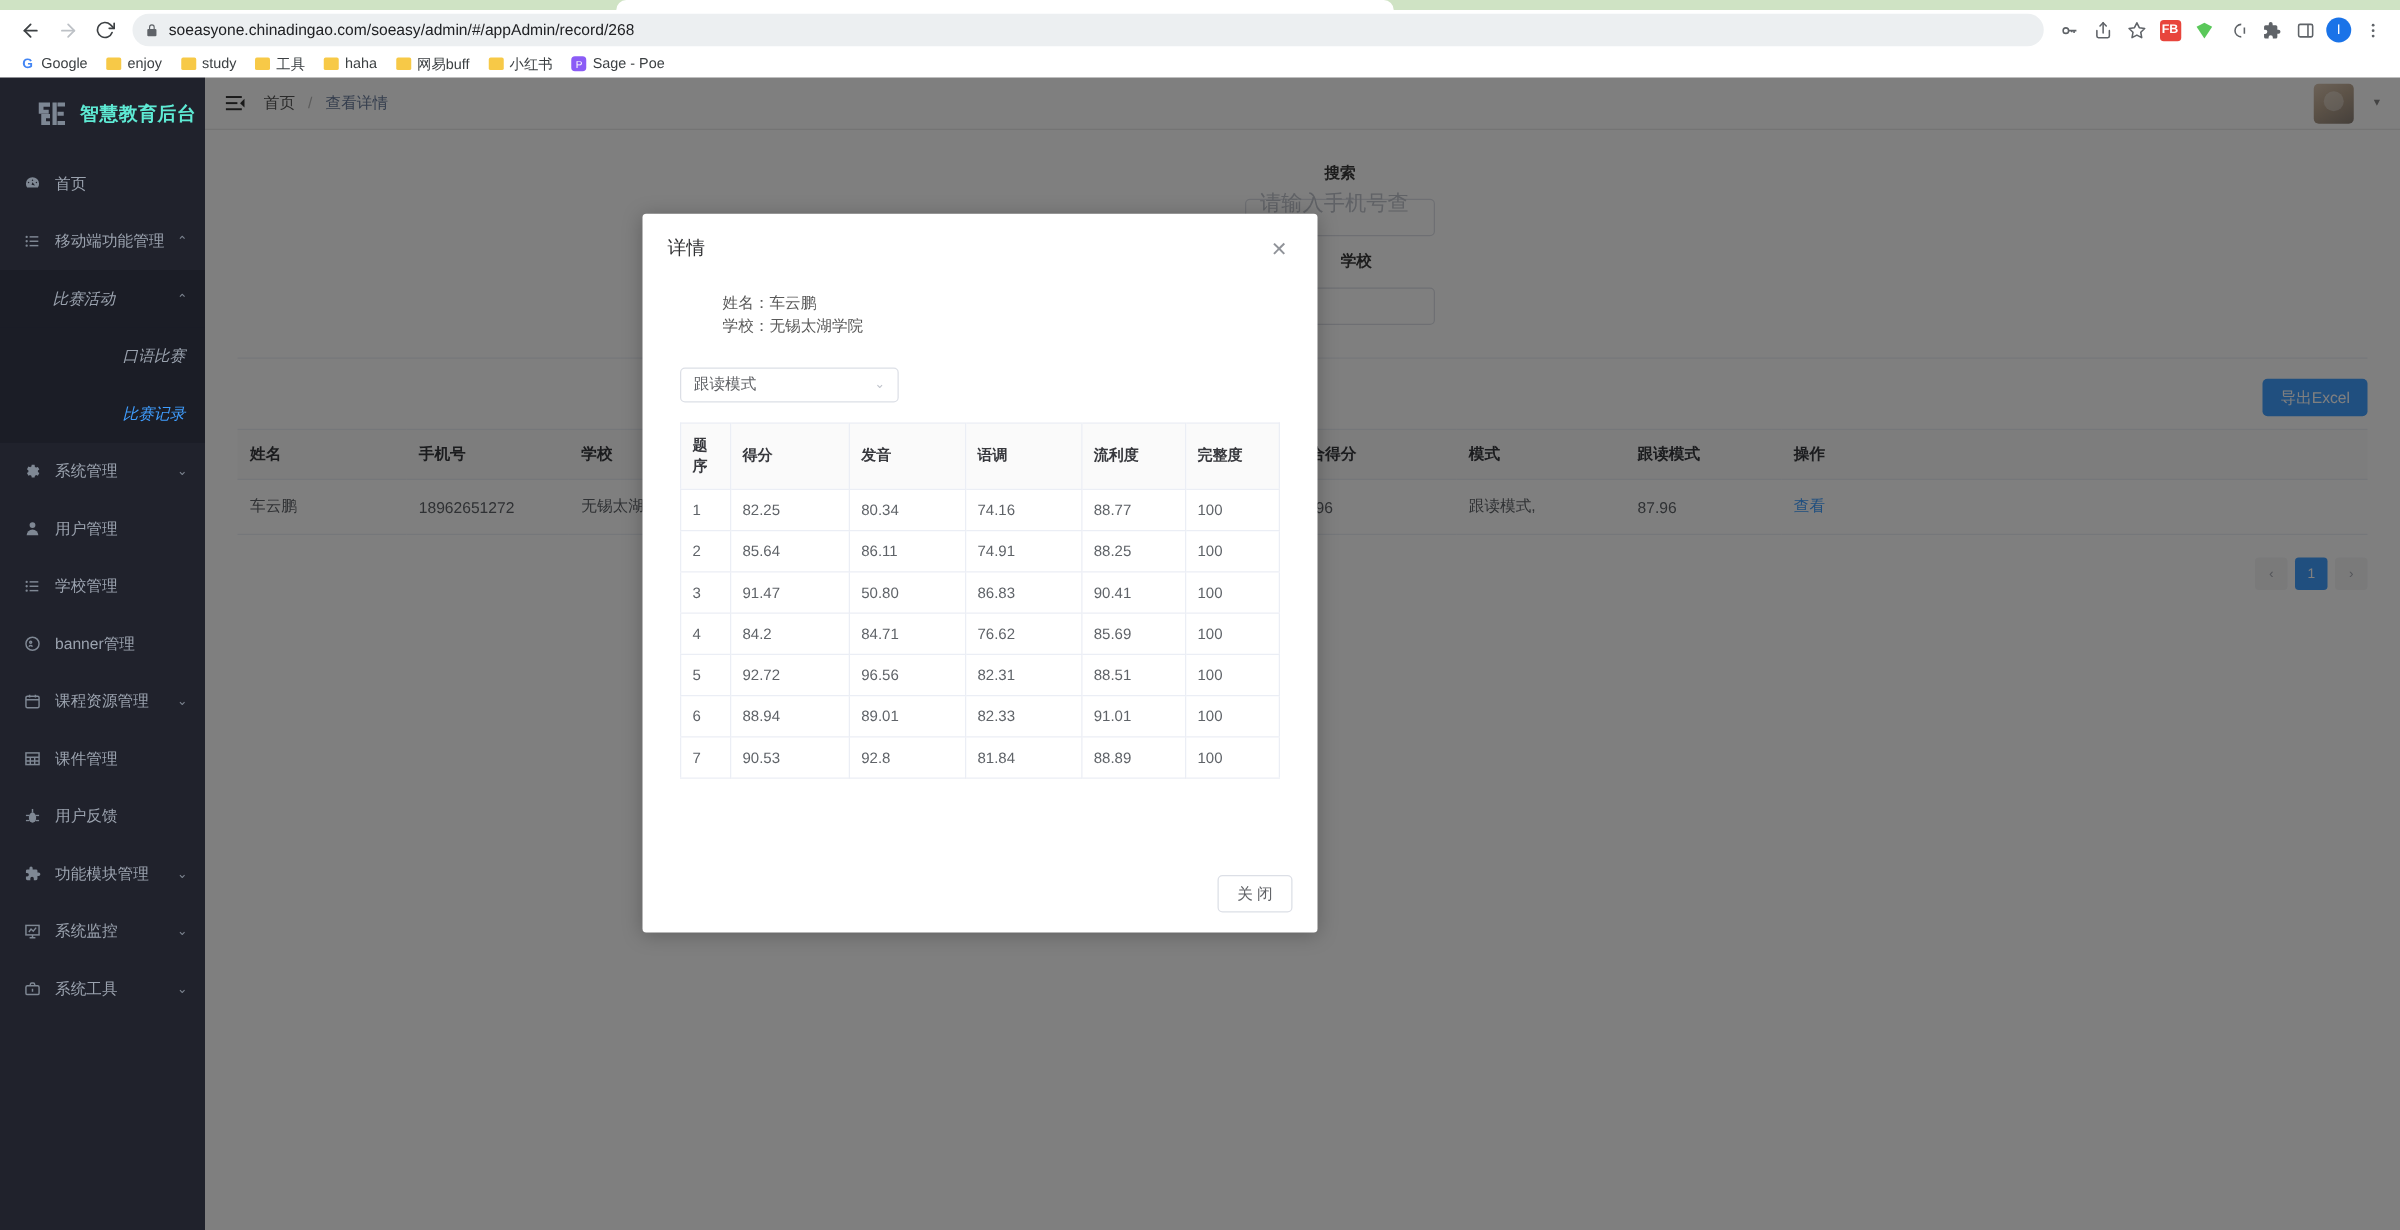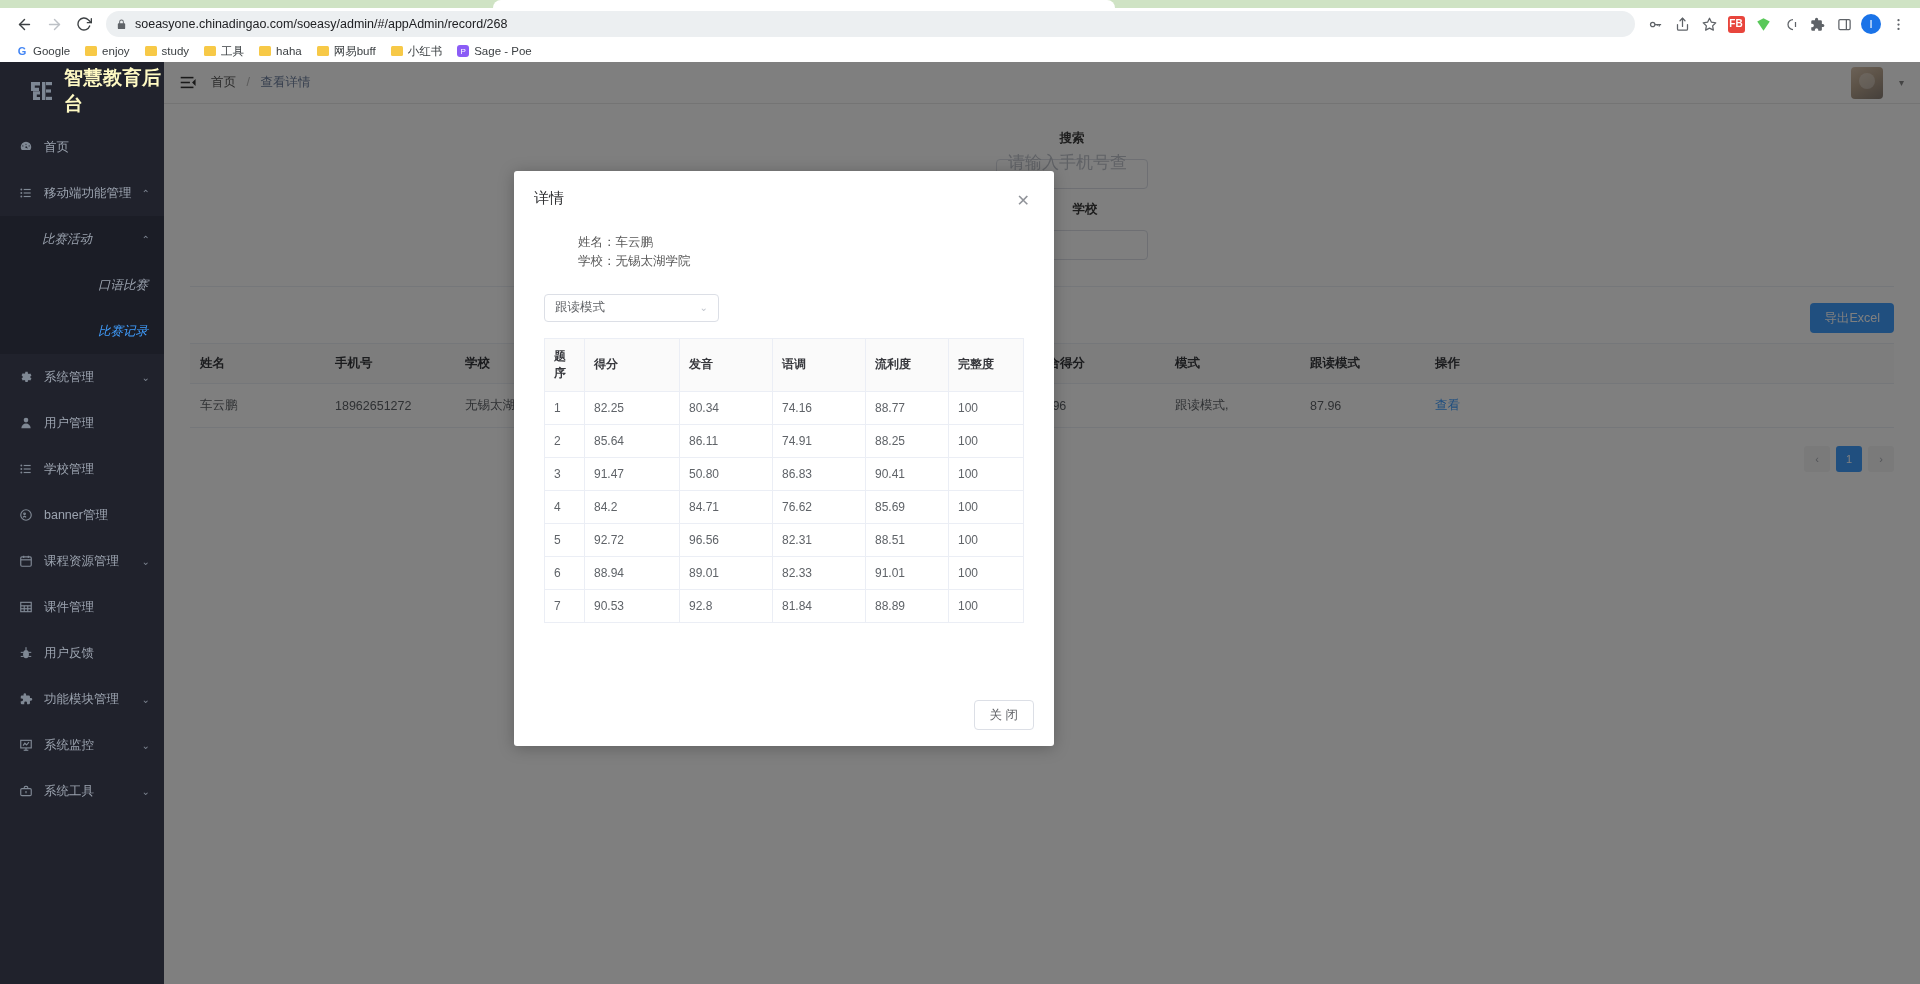--- a/index.html
+++ b/index.html
@@ -94,21 +94,21 @@
   }
   .logo-row {
     height: 42px; display: flex; align-items: center; gap: 10px;
     padding-left: 28px; margin-top: 8px;
   }
   .logo-mark {
     width: 26px; height: 24px; color: #7d8794;
     display: flex; align-items: center; justify-content: center;
     font-weight: bold;
   }
-  .logo-text { font-size: 19px; color: #fef9c3; font-weight: bold; letter-spacing: .5px; }
+  .logo-text { font-size: 15px; color: #5eead4; font-weight: bold; letter-spacing: .5px; }
 
   .menu { margin-top: 12px; }
   .menu-item {
     height: 46px; display: flex; align-items: center;
     padding: 0 14px 0 18px; gap: 10px; color: #9ba3af; font-size: 12.5px;
     position: relative;
   }
   .menu-item .mi-icon {
     width: 16px; flex: 0 0 16px; display: flex; align-items: center;
     justify-content: center; color: #7f8894;
@@ -232,21 +232,21 @@
     border-right: 1px solid #ebeef5;
   }
   .detail-table th:last-child, .detail-table td:last-child { border-right: none; }
 
   .modal-foot {
     padding: 12px 20px 16px; display: flex; justify-content: flex-end;
   }
   .btn-plain {
     height: 30px; padding: 0 15px; border: 1px solid #dcdfe6;
     background: #fff; border-radius: 4px; font-size: 12.5px; color: #606266;
-    cursor: pointer; font-family: Liberation Sans, sans-serif;
+    cursor: pointer; font-family: Liberation Serif, serif;
   }
 </style>
 </head>
 <body>
 
 <div class="browser-chrome">
   <div class="tabstrip">
     <div class="tab-white"></div>
   </div>
 

